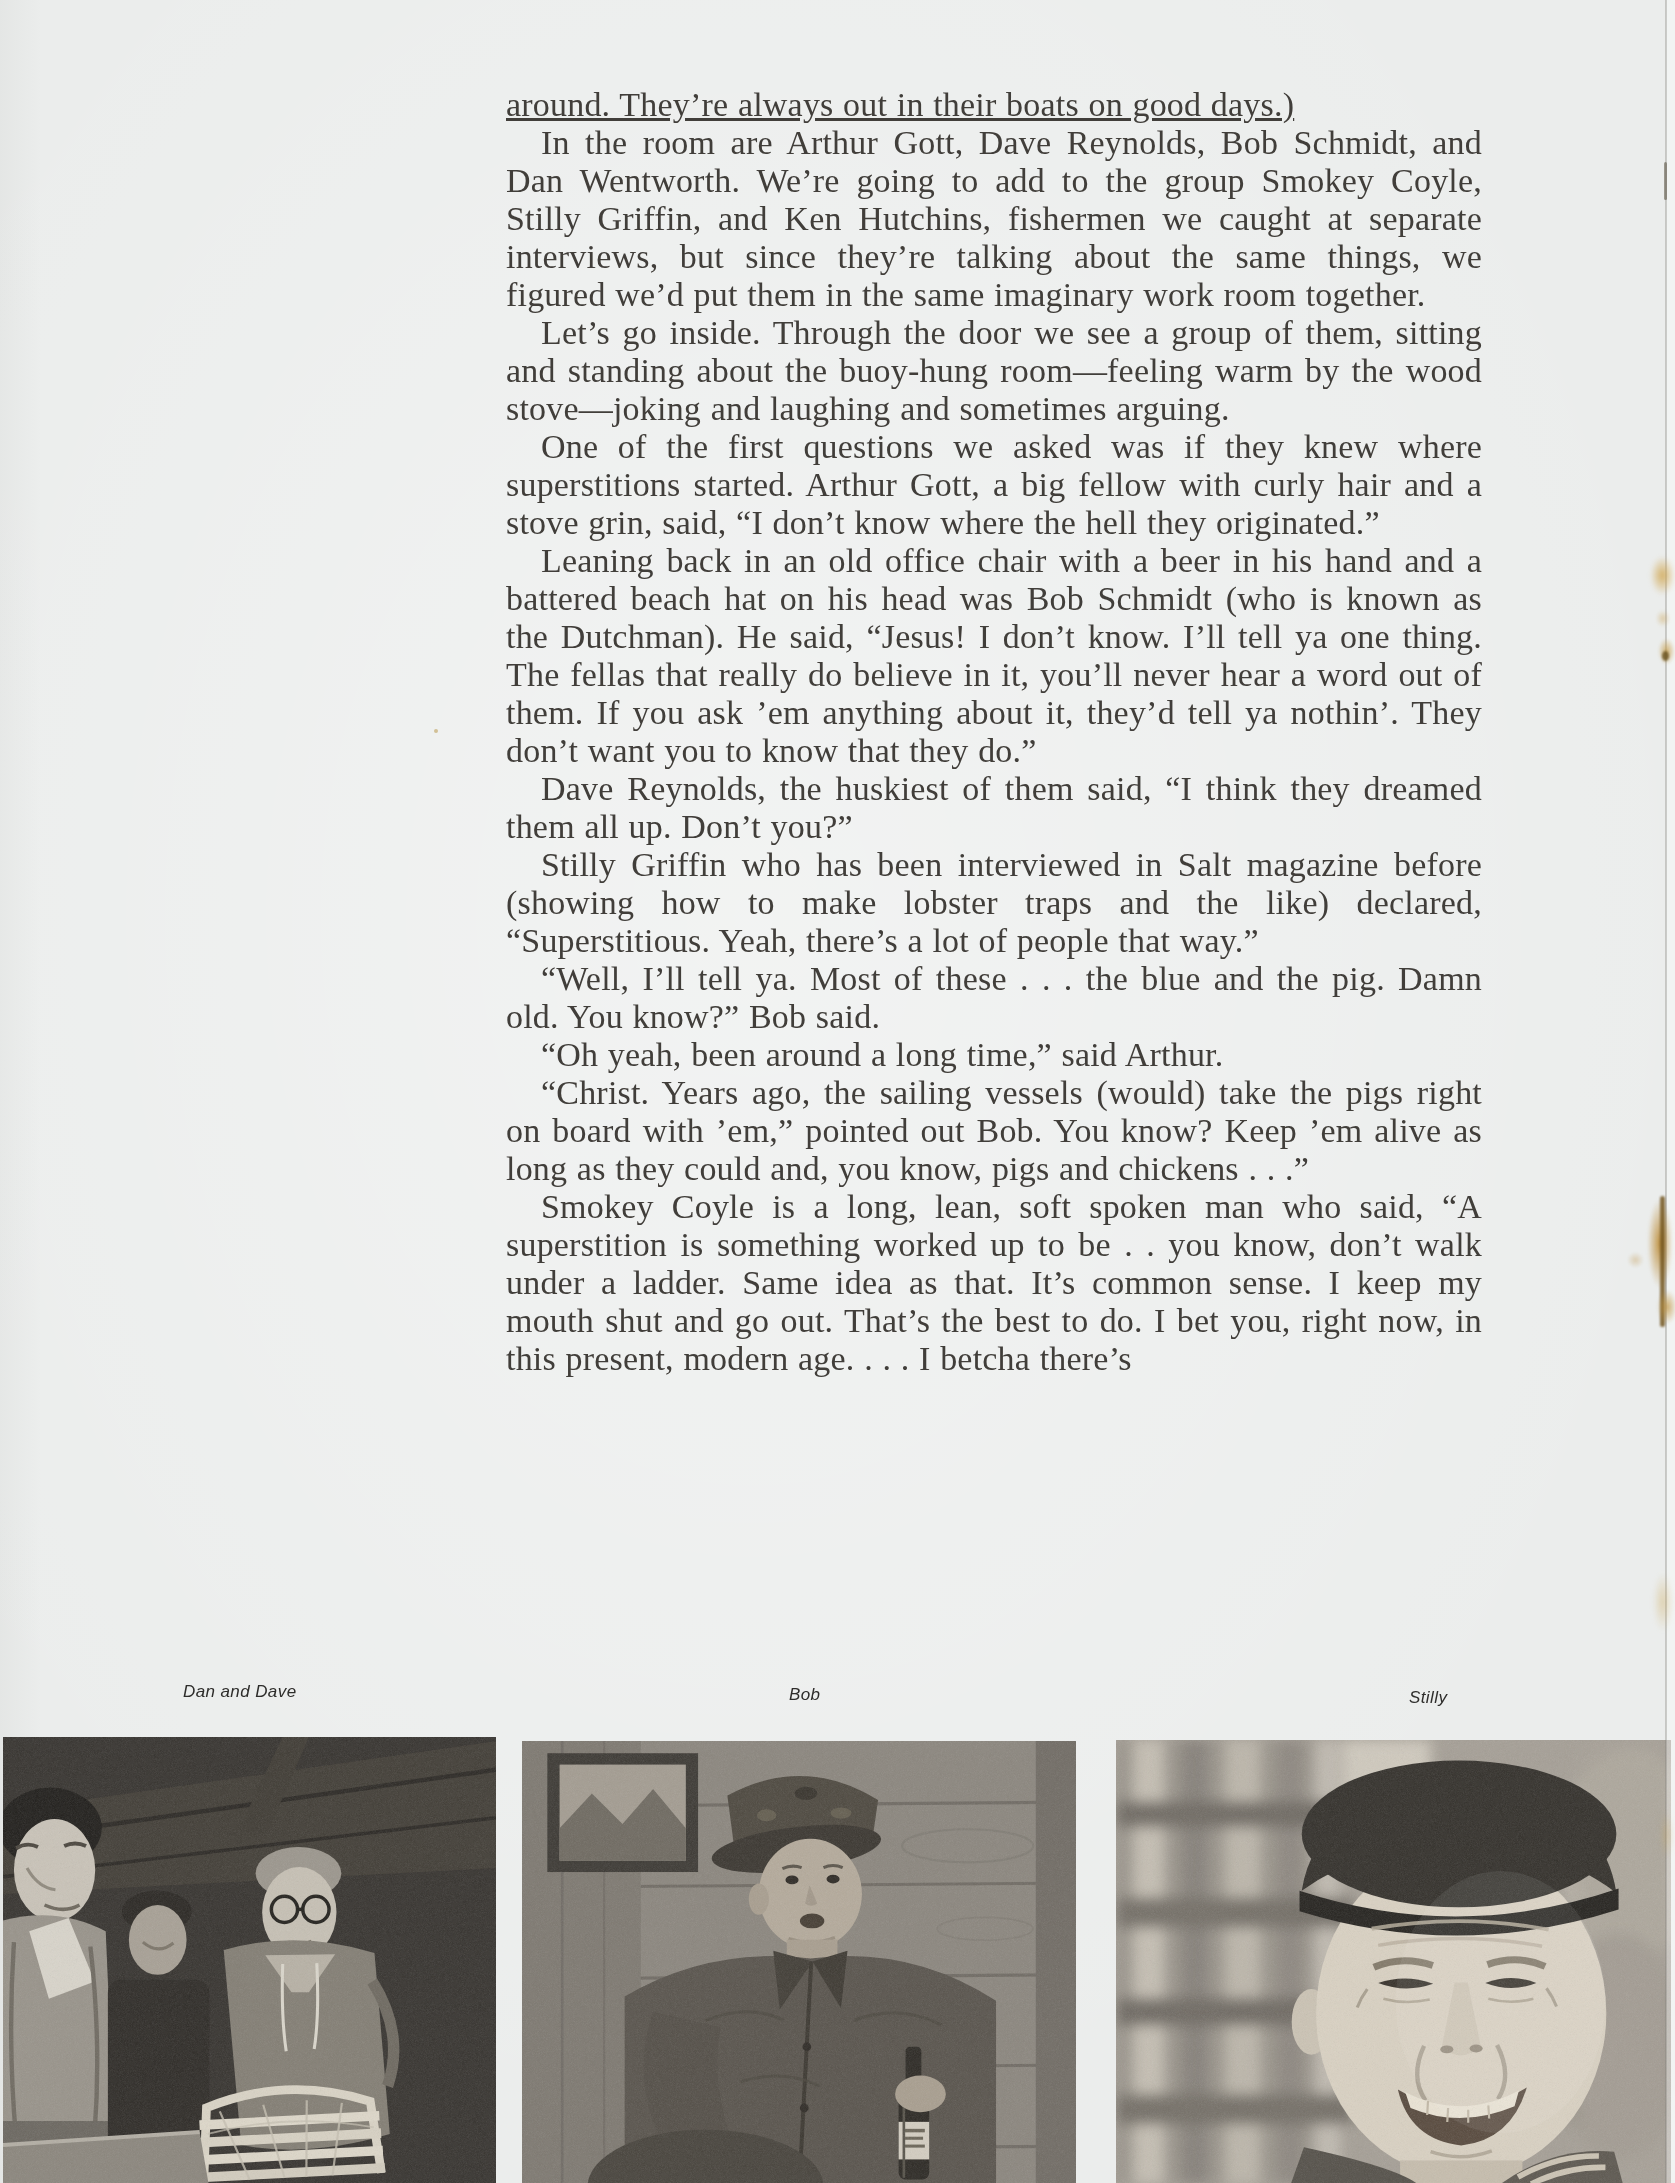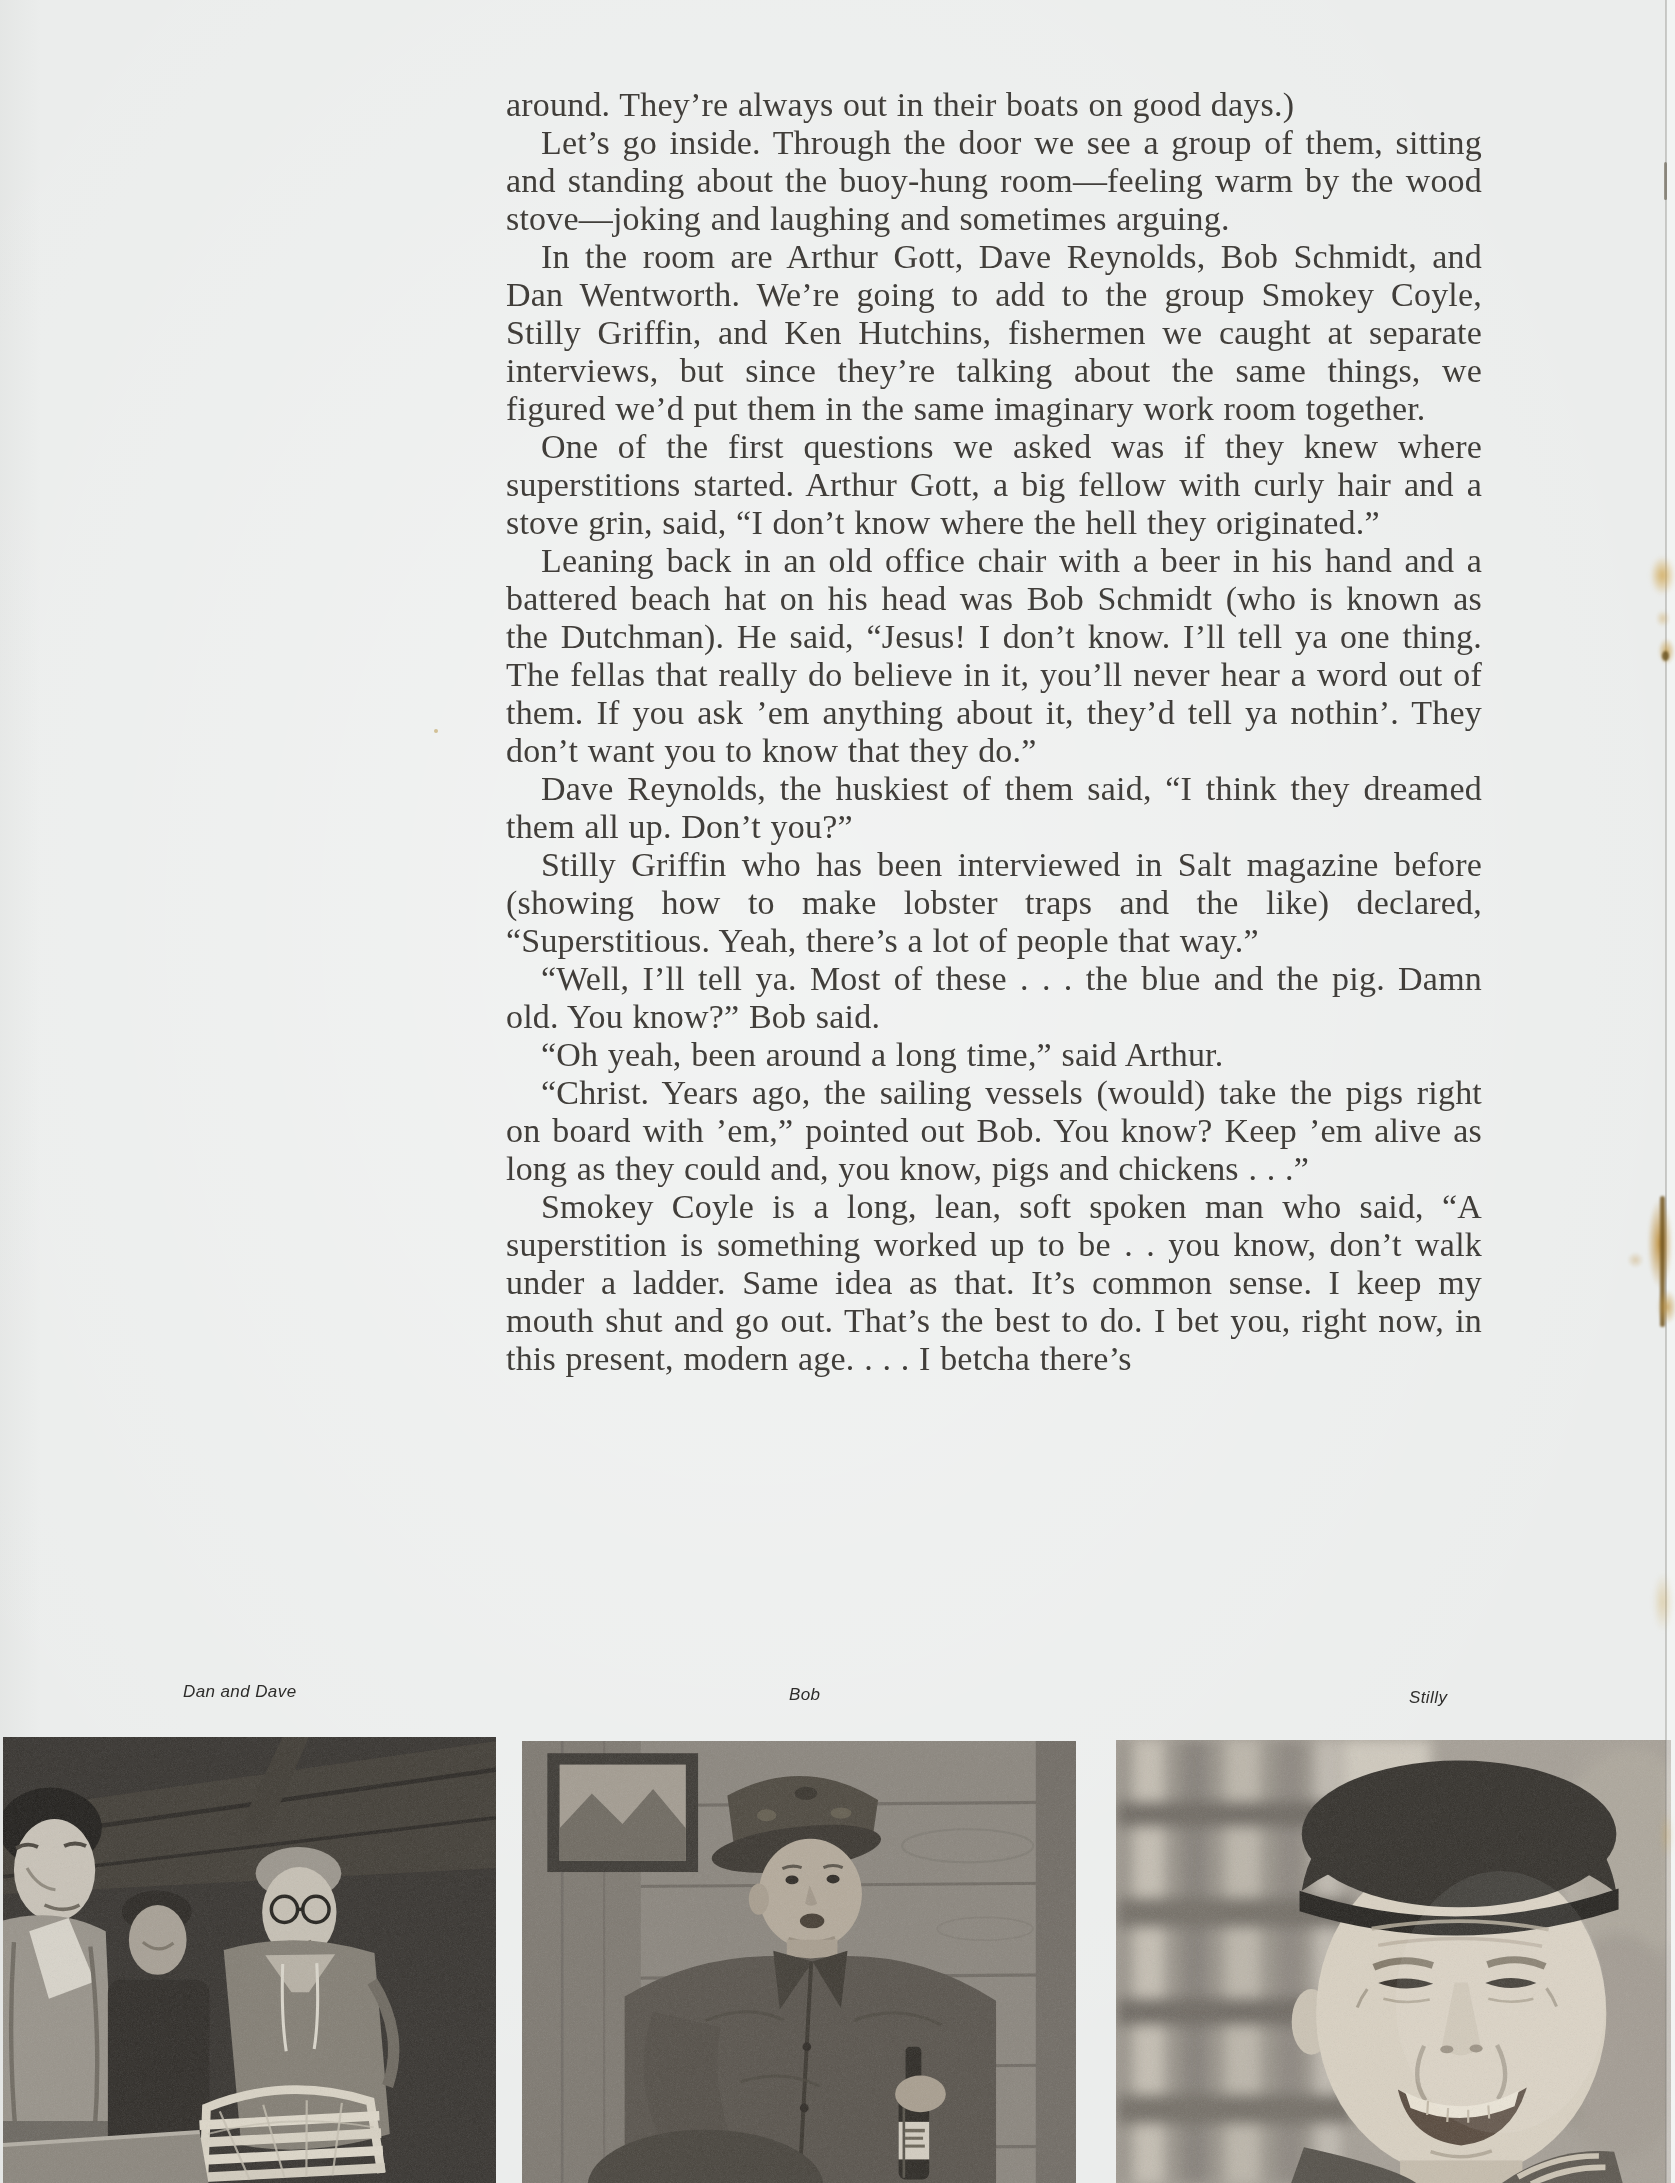--- a/index.html
+++ b/index.html
@@ -17,21 +17,21 @@
   .text-col{
     position:absolute;
     left:506px; top:86px; width:976px;
     font-size:34px; line-height:38px;
     color:#413e3a;
     text-align:justify;
     letter-spacing:0.2px;
     word-spacing:0.9px;
   }
   .text-col p{margin:0; text-indent:35px;}
-  .text-col p.no-indent{text-indent:0;}
+  .text-col p.no-indent{text-indent:0;text-decoration:underline;}
   .mag-italic{}
   
   .caption{
     position:absolute;
     font-family:"Liberation Sans", sans-serif;
     font-style:italic;
     font-size:17px;
     color:#2e2d2b;
     letter-spacing:0.4px;
     white-space:nowrap;
@@ -82,22 +82,22 @@
   .speck{position:absolute; left:434px; top:729px; width:3.9px; height:3.9px;
     border-radius:50%; background:rgba(190,160,90,0.6);}
 </style>
 </head>
 <body>
 
 <div class="page">
 
   <div class="text-col">
     <p class="no-indent"><span>around. They’re always out in their boats on good days.)</span></p>
+    <p><span>In the room are Arthur Gott, Dave Reynolds, Bob Schmidt, and Dan Wentworth. We’re going to add to the group Smokey Coyle, Stilly Griffin, and Ken Hutchins, fishermen we caught at separate interviews, but since they’re talking about the same things, we figured we’d put them in the same imaginary work room together.</span></p>
     <p><span>Let’s go inside. Through the door we see a group of them, sitting and standing about the buoy-hung room—feeling warm by the wood stove—joking and laughing and sometimes arguing.</span></p>
-    <p><span>In the room are Arthur Gott, Dave Reynolds, Bob Schmidt, and Dan Wentworth. We’re going to add to the group Smokey Coyle, Stilly Griffin, and Ken Hutchins, fishermen we caught at separate interviews, but since they’re talking about the same things, we figured we’d put them in the same imaginary work room together.</span></p>
     <p><span>One of the first questions we asked was if they knew where superstitions started. Arthur Gott, a big fellow with curly hair and a stove grin, said, “I don’t know where the hell they originated.”</span></p>
     <p><span>Leaning back in an old office chair with a beer in his hand and a battered beach hat on his head was Bob Schmidt (who is known as the Dutchman). He said, “Jesus! I don’t know. I’ll tell ya one thing. The fellas that really do believe in it, you’ll never hear a word out of them. If you ask ’em anything about it, they’d tell ya nothin’. They don’t want you to know that they do.”</span></p>
     <p><span>Dave Reynolds, the huskiest of them said, “I think they dreamed them all up. Don’t you?”</span></p>
     <p><span>Stilly Griffin who has been interviewed in </span><span class="mag-italic">Salt</span><span> magazine before (showing how to make lobster traps and the like) declared, “Superstitious. Yeah, there’s a lot of people that way.”</span></p>
     <p><span>“Well, I’ll tell ya. Most of these . . . the blue and the pig. Damn old. You know?” Bob said.</span></p>
     <p><span>“Oh yeah, been around a long time,” said Arthur.</span></p>
     <p><span>“Christ. Years ago, the sailing vessels (would) take the pigs right on board with ’em,” pointed out Bob. You know? Keep ’em alive as long as they could and, you know, pigs and chickens . . .”</span></p>
     <p><span>Smokey Coyle is a long, lean, soft spoken man who said, “A superstition is something worked up to be . .  you know, don’t walk under a ladder. Same idea as that. It’s common sense. I keep my mouth shut and go out. That’s the best to do. I bet you, right now, in this present, modern age. . . . I betcha there’s</span></p>
   </div>
 

